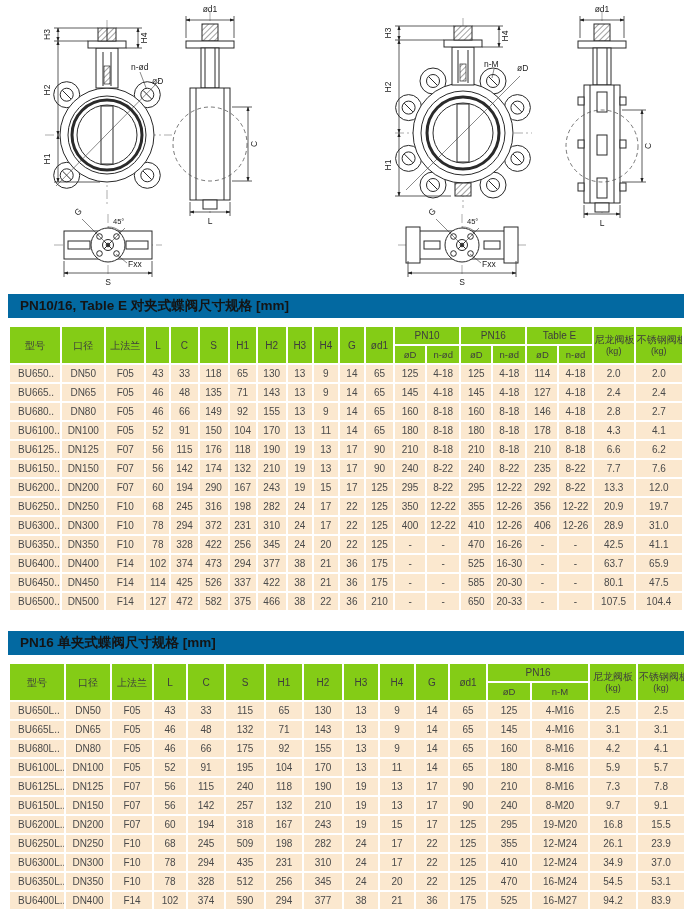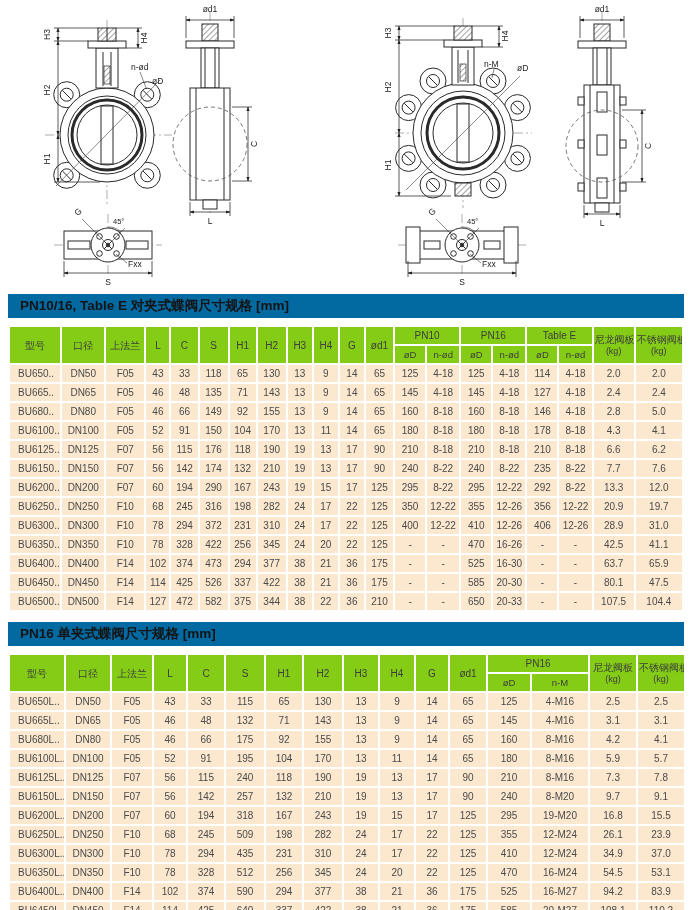--- a/index.html
+++ b/index.html
@@ -394,21 +394,21 @@
           <td>9</td>
           <td>14</td>
           <td>65</td>
           <td>160</td>
           <td>8-18</td>
           <td>160</td>
           <td>8-18</td>
           <td>146</td>
           <td>4-18</td>
           <td>2.8</td>
-          <td>5.0</td>
+          <td>2.7</td>
         </tr>
         <tr>
           <td>BU6100..</td>
           <td>DN100</td>
           <td>F05</td>
           <td>52</td>
           <td>91</td>
           <td>150</td>
           <td>104</td>
           <td>170</td>
@@ -602,38 +602,38 @@
           <td>47.5</td>
         </tr>
         <tr>
           <td>BU6500..</td>
           <td>DN500</td>
           <td>F14</td>
           <td>127</td>
           <td>472</td>
           <td>582</td>
           <td>375</td>
-          <td>344</td>
+          <td>466</td>
           <td>38</td>
           <td>22</td>
           <td>36</td>
           <td>210</td>
           <td>-</td>
           <td>-</td>
           <td>650</td>
           <td>20-33</td>
           <td>-</td>
           <td>-</td>
           <td>107.5</td>
           <td>104.4</td>
         </tr>
       </tbody>
   </table>
 
-  <div class="section-bar" style="margin-top:10px">PN16 单夹式蝶阀尺寸规格 [mm]</div>
+  <div class="section-bar" style="margin-top:19px">PN16 单夹式蝶阀尺寸规格 [mm]</div>
 
   <table id="t2">
     <colgroup>
       <col style="width:56px">
         <col style="width:46px">
         <col style="width:42px">
       <col style="width:34px">
         <col style="width:38px">
         <col style="width:40px">
       <col style="width:38px">

